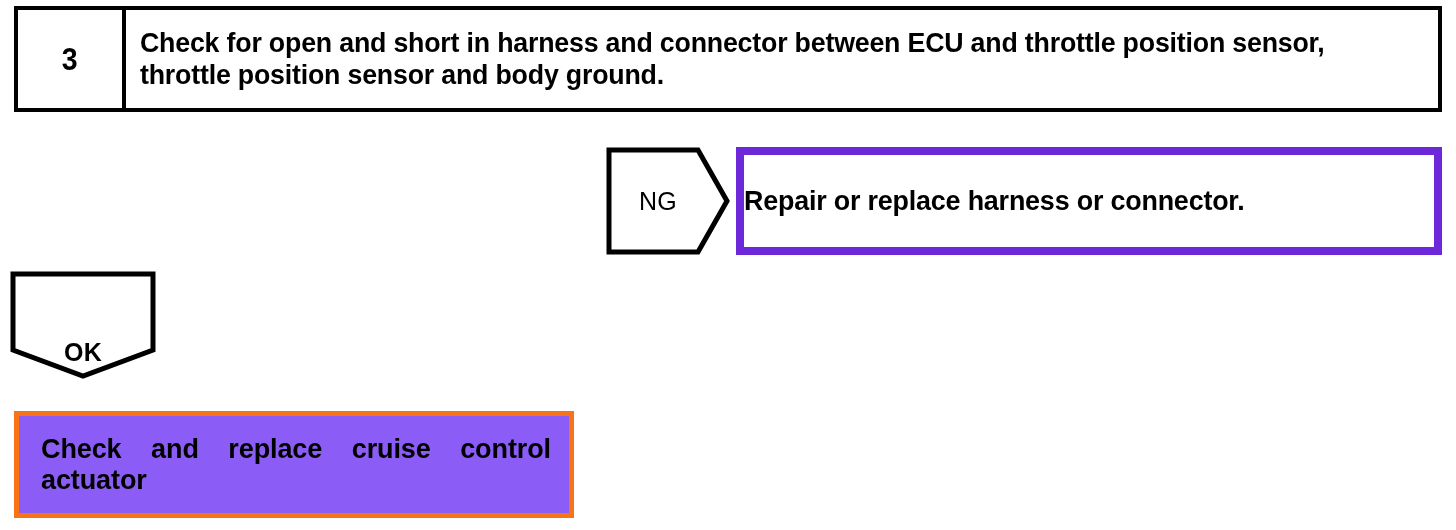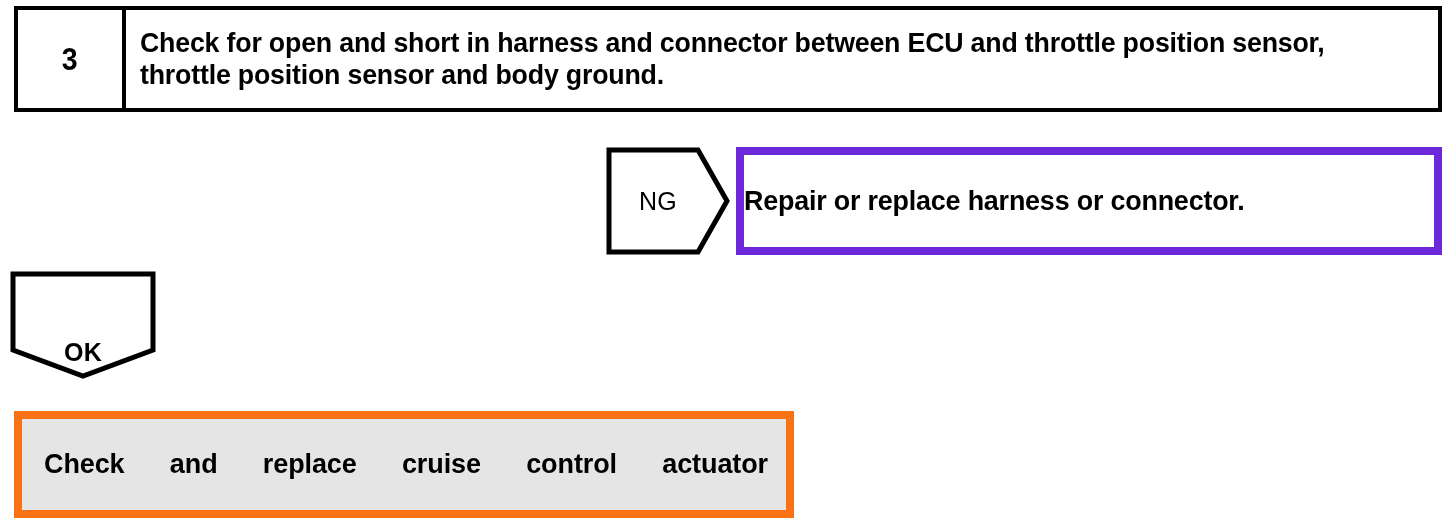--- a/index.html
+++ b/index.html
@@ -125,25 +125,25 @@
     font-weight: bold;
     letter-spacing: 0.3px;
     margin-top: 40px;
   }
 
   
   .final-box {
     position: absolute;
     left: 14px;
     top: 411px;
-    width: 780px;
+    width: 560px;
     height: 107px;
     box-sizing: border-box;
-    border: 8px solid #f97316;
-    background: #e5e5e5;
+    border: 5px solid #f97316;
+    background: #8b5cf6;
     display: flex;
     align-items: center;
     padding: 0 18px 0 22px;
   }
   .final-box-text {
     font-size: 27px;
     font-weight: bold;
     line-height: 1.12;
     letter-spacing: -0.1px;
     text-align: justify;

